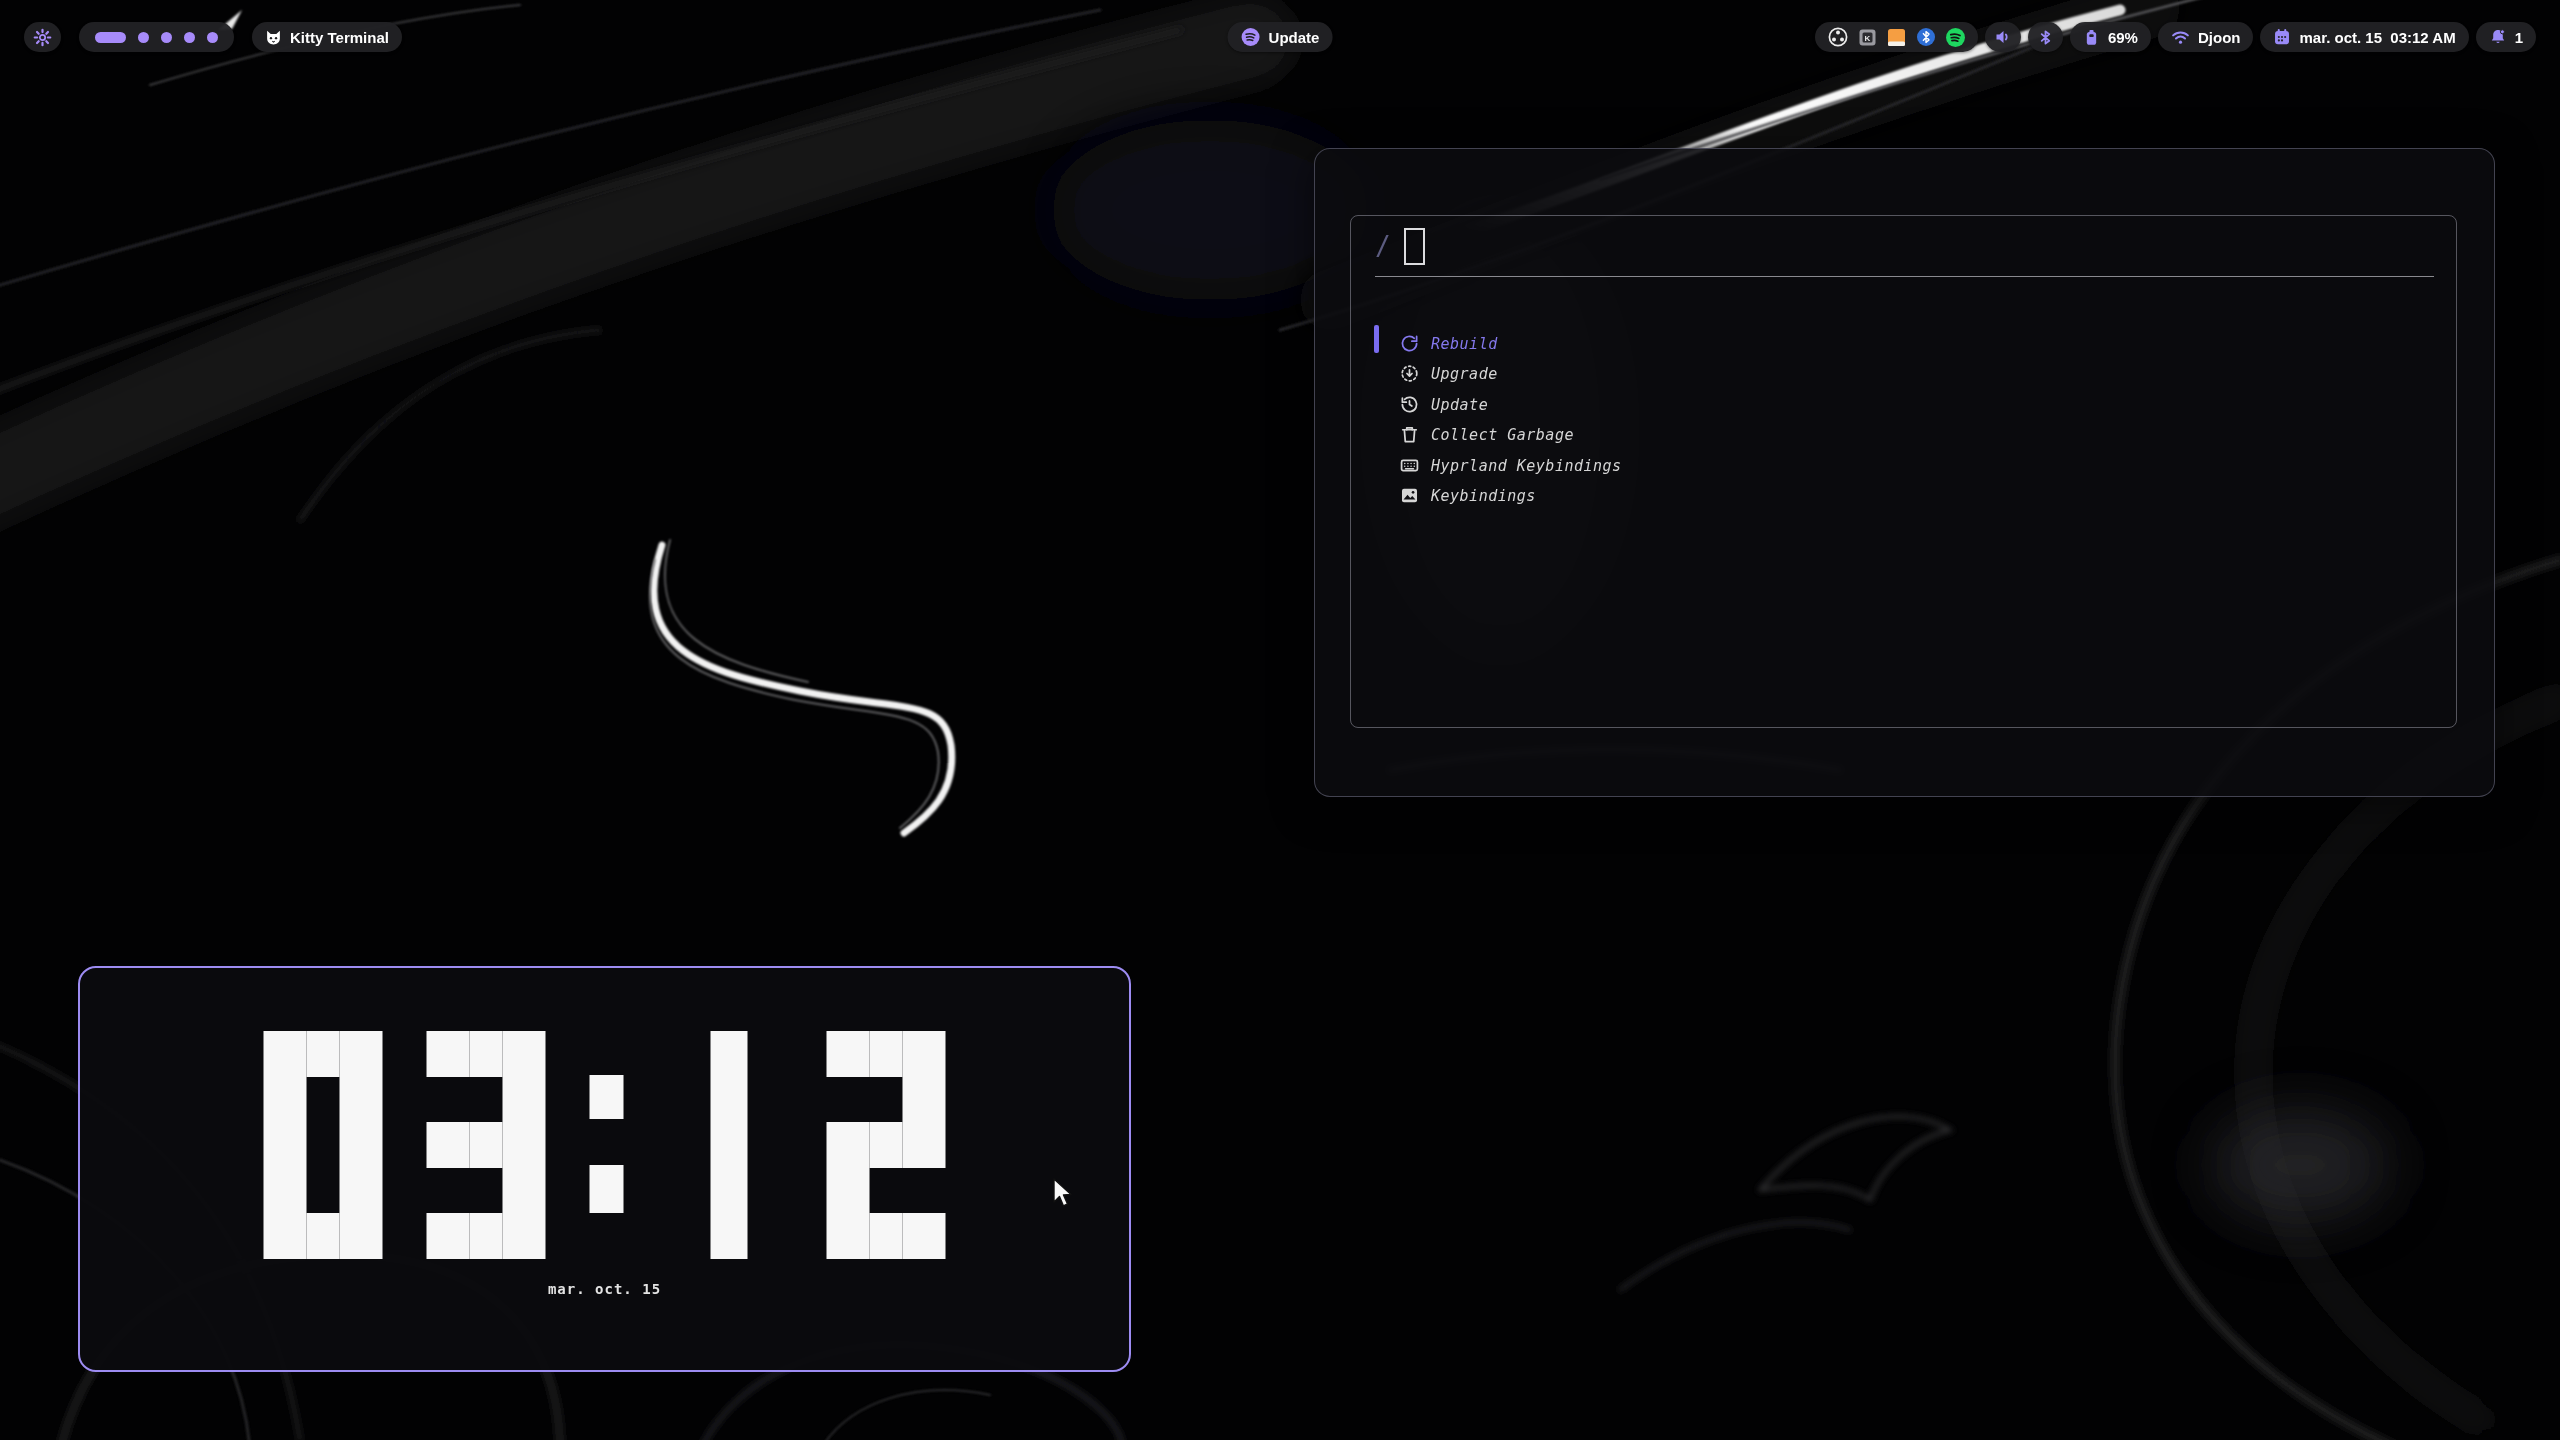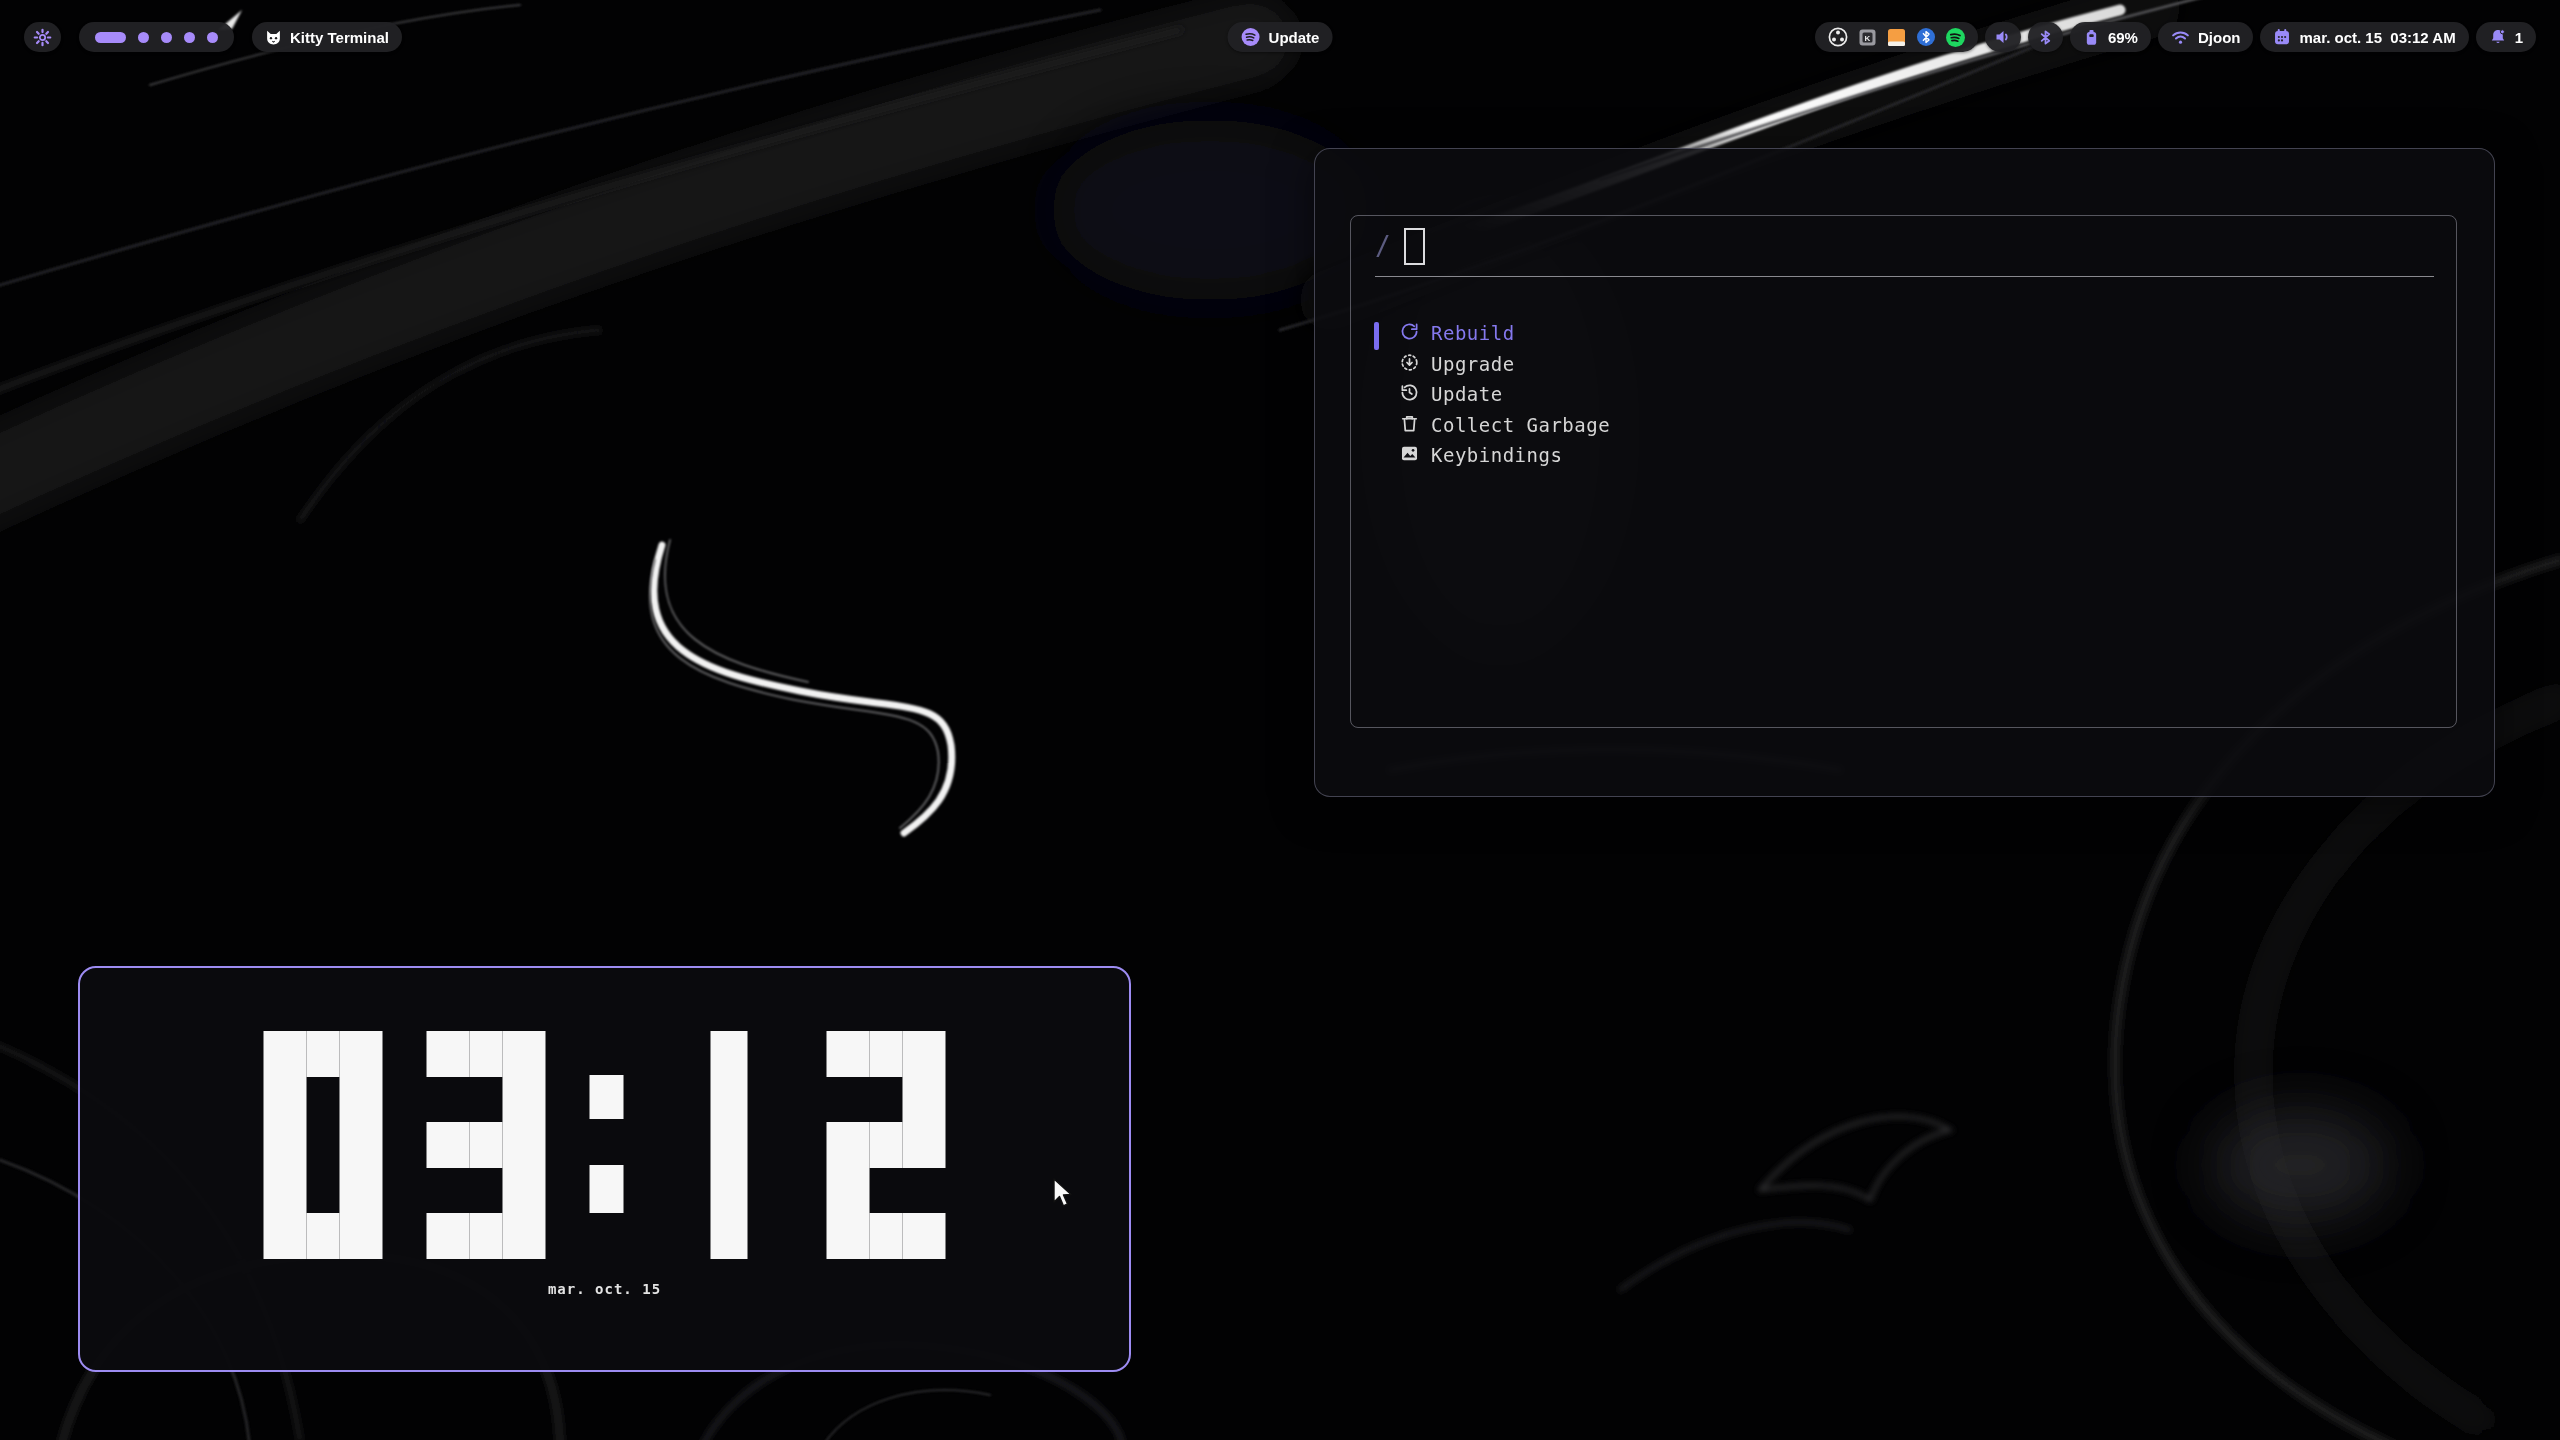--- a/index.html
+++ b/index.html
@@ -27,22 +27,22 @@
             background:rgba(12,12,15,0.87);border:1.5px solid rgba(98,98,118,0.65);
             border-radius:16px;box-shadow:0 8px 40px rgba(0,0,0,.5);}
   .inner-box{position:absolute;left:35px;top:66px;width:1105px;height:511px;
              border:1px solid rgba(150,150,162,0.55);border-radius:8px;}
   .search-row{position:absolute;left:24px;top:0;height:60px;display:flex;align-items:center;
               font-family:"DejaVu Sans Mono",monospace;}
   .search-prompt{color:#5c5c80;font-size:26px;}
   .search-caret{display:inline-block;width:17px;height:33px;border:2px solid #dcdcde;margin-left:13px;}
   .search-sep{position:absolute;left:24px;right:22px;top:60px;height:1px;background:rgba(160,160,166,0.85);}
   .menu-list{position:absolute;left:0;top:106px;right:0;}
-  .menu-item{display:flex;align-items:flex-start;height:30.5px;padding-left:23px;
-             font-family:"DejaVu Sans Mono",monospace;font-size:19px;color:#d6d6d6;cursor:default;}
+  .menu-item{display:flex;align-items:flex-end;height:30.5px;padding-left:23px;
+             font-family:"DejaVu Sans Mono",monospace;font-size:15px;color:#d6d6d6;cursor:default;font-style:italic;}
   .sel-bar{width:5px;height:28px;border-radius:2px;background:transparent;flex:none;}
   .mi-icon{width:19px;height:19px;margin-left:21px;flex:none;display:inline-flex;align-items:center;}
   .mi-icon svg{width:19px;height:19px;}
   .mi-label{margin-left:12px;letter-spacing:0.5px;}
   .menu-item.selected{color:#8579ee;}
   .menu-item.selected .sel-bar{background:#7a6cf0;}
 
   
   .clockw{position:absolute;left:78px;top:966px;width:1049px;height:402px;z-index:10;
           background:rgba(11,11,14,0.94);border:2.5px solid #9d8cf2;border-radius:18px;}
@@ -267,20 +267,30 @@
                 <path d="M3.5 6h17"></path>
                 <path d="M8.5 6V3.5h7V6"></path>
                 <path d="M5.5 6l1.2 15h10.6L18.5 6"></path>
               </svg>
             </span>
           <span class="mi-label">Collect Garbage</span>
         </div>
         <div class="menu-item">
           <span class="sel-bar"></span>
           <span class="mi-icon">
+              <svg width="19" height="19" viewBox="0 0 24 24" fill="none" stroke="currentColor" stroke-width="2.2" stroke-linecap="round" stroke-linejoin="round">
+                <rect x="2" y="5.5" width="20" height="13" rx="2"></rect>
+                <path d="M6 9.5h.01M10 9.5h.01M14 9.5h.01M18 9.5h.01M6 13h.01M10 13h.01M14 13h.01M18 13h.01M7 16h10" stroke-width="1.9"></path>
+              </svg>
+            </span>
+          <span class="mi-label">Hyprland Keybindings</span>
+        </div>
+        <div class="menu-item">
+          <span class="sel-bar"></span>
+          <span class="mi-icon">
               <svg width="19" height="19" viewBox="0 0 24 24">
                 <rect x="2.5" y="3.5" width="19" height="17" rx="2.5" fill="currentColor"></rect>
                 <path d="M4.5 17 L9.5 11 L13 15 L15.5 12.5 L19.5 17 Z" fill="#101014"></path>
                 <circle cx="16.5" cy="8" r="1.7" fill="#101014"></circle>
               </svg>
             </span>
           <span class="mi-label">Keybindings</span>
         </div>
       </div>
     </div>

